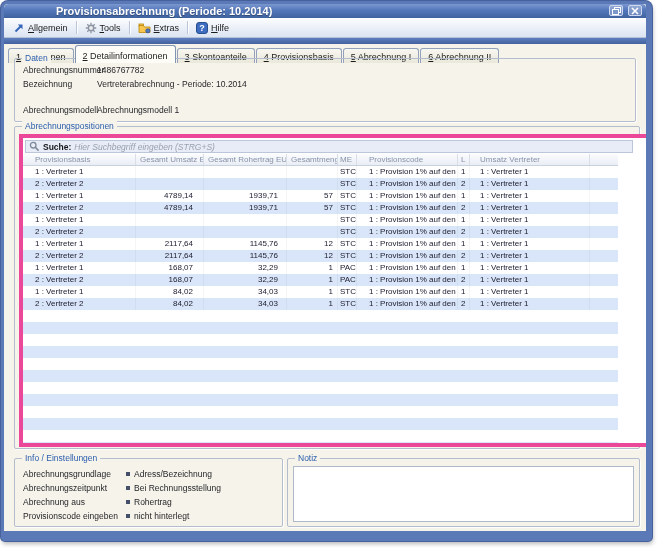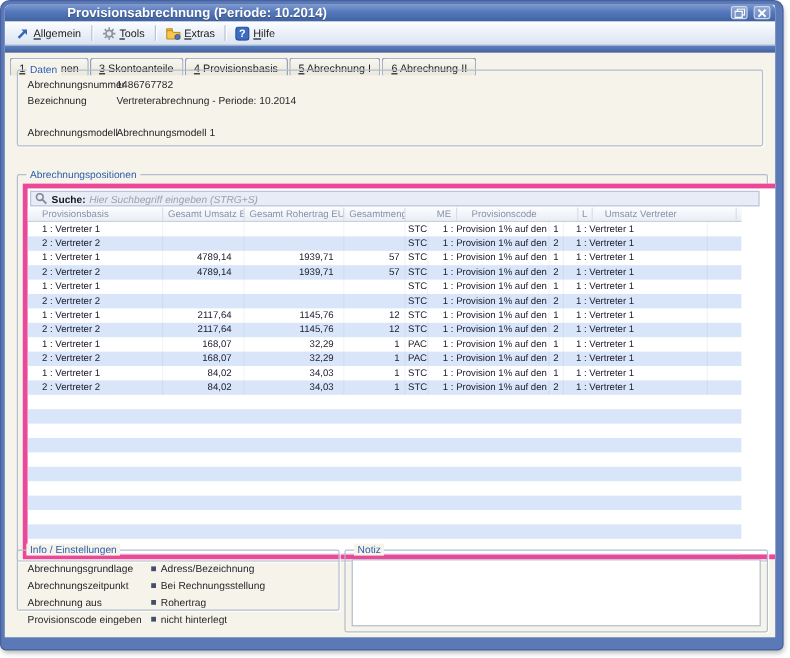--- a/index.html
+++ b/index.html
@@ -49,21 +49,21 @@
   
   .group { position:absolute; border:1px solid #b4bdce; border-radius:2px;
            box-shadow:1px 1px 0 rgba(255,255,255,.85); }
   .group-label { position:absolute; top:-6px; left:7px; background:#f6f4ea; padding:0 3px;
                  font-size:8.5px; color:#2a5cae; white-space:nowrap; }
 
   #daten { left:10px; top:14px; width:622px; height:64px;text-align:center; }
   .field-label { position:absolute; left:8px; font-size:8.5px; color:#26262b; white-space:nowrap; }
   .field-value { position:absolute; left:82px; font-size:8.5px; color:#26262b; white-space:nowrap; }
 
-  #positionen { left:10px; top:101px; width:626px; height:323px;padding-left:23px; }
+  #positionen { left:10px; top:82px; width:626px; height:323px;padding-left:23px; }
   .gridbox { position:absolute; left:4px; top:7px; width:658px; height:313px; background:#fff;
              border:4px solid #ec4899; overflow:hidden; }
   .searchbar { position:absolute; left:2px; top:2px; width:608px; height:13px; background:#e7ecf6;
                border:1px solid #bcc6da; display:flex; align-items:center; padding:0 3px; gap:3px; }
   .search-label { font-size:8.5px; font-weight:bold; color:#16161c; }
   .search-input { flex:1; border:0; background:transparent; font-size:8.5px; font-style:italic;
                   color:#333; outline:none; height:11px; font-family:"Liberation Sans",sans-serif; }
   .search-input::placeholder { color:#9aa2b0; font-style:italic; opacity:1; }
 
   .ghead { position:absolute; left:0; top:16px; width:595px; height:12px;
@@ -79,21 +79,21 @@
   .w0{width:111px; padding-left:10px;} .w1{width:68px; text-align:right; padding-right:10px;}
   .w2{width:83px; text-align:right; padding-right:8px;} .w3{width:51px; text-align:right; padding-right:4px;}
   .w4{width:19px; padding-left:2px;} .w5{width:101px; padding-left:12px;}
   .w6{width:12px; padding-left:3px;} .w7{width:120px; padding-left:10px;}
   .w8{width:26px; border-right:none;}
 
   .side-strip { position:absolute; right:0; top:16px; width:18px; bottom:0; background:#fdfdfc;
                 border-left:1px solid #e2e5ea; }
   .sicon { position:absolute; left:3px; cursor:default; }
 
-  #info { left:10px; top:414px; width:269px; height:51px; }
+  #info { left:10px; top:414px; width:269px; height:69px; }
   .info-bullet { position:absolute; left:111px; width:4px; height:4px; background:#44506a; }
   .info-value { position:absolute; left:119px; font-size:8.5px; color:#26262b; white-space:nowrap; }
 
   #notiz { left:283px; top:414px; width:353px; height:69px; }
   .notiz-area { position:absolute; left:5px; top:7px; width:341px; height:56px; background:#fff;
                 border:1px solid #b0b9c9; resize:none; font-size:8.5px;
                 font-family:"Liberation Sans",sans-serif; outline:none; }
 </style>
 </head>
 <body>
@@ -159,20 +159,21 @@
           </svg>
         </span>
         <span><u>H</u>ilfe</span>
       </span>
     </div>
   <div class="bluestrip"></div>
 
   <div class="page">
     <div class="tabstrip">
         <span class="tab"><u>1</u> Positionen</span>
+        <span class="tab active"><u>2</u> Detailinformationen</span>
         <span class="tab"><u>3</u> Skontoanteile</span>
         <span class="tab"><u>4</u> Provisionsbasis</span>
         <span class="tab"><u>5</u> Abrechnung I</span>
         <span class="tab"><u>6</u> Abrechnung II</span>
       </div>
 
     <div class="group" id="daten">
       <span class="group-label">Daten</span>
       <div id="daten-fields">
           <span class="field-label" style="top:6px">Abrechnungsnummer</span>
@@ -195,21 +196,21 @@
               </svg>
           </span>
           <span class="search-label">Suche:</span>
           <input class="search-input" placeholder="Hier Suchbegriff eingeben (STRG+S)" style="">
         </div>
         <div class="ghead">
             <span class="hcell w0" style="text-align: left;">Provisionsbasis</span>
             <span class="hcell w1" style="text-align: left;">Gesamt Umsatz EUR</span>
             <span class="hcell w2" style="text-align: left;">Gesamt Rohertrag EUR</span>
             <span class="hcell w3" style="text-align: left;">Gesamtmenge</span>
-            <span class="hcell w4" style="text-align: left; margin-left: 24px;">ME</span>
+            <span class="hcell w4" style="text-align: left;">ME</span>
             <span class="hcell w5" style="text-align: left;">Provisionscode</span>
             <span class="hcell w6" style="text-align: left;">L</span>
             <span class="hcell w7" style="text-align: left;">Umsatz Vertreter</span>
             <span class="hcell w8" style="text-align: left;"></span>
           </div>
         <div class="gbody">
             <div class="grow">
               <span class="gc w0">1 : Vertreter 1</span>
               <span class="gc w1"></span>
               <span class="gc w2"></span>

